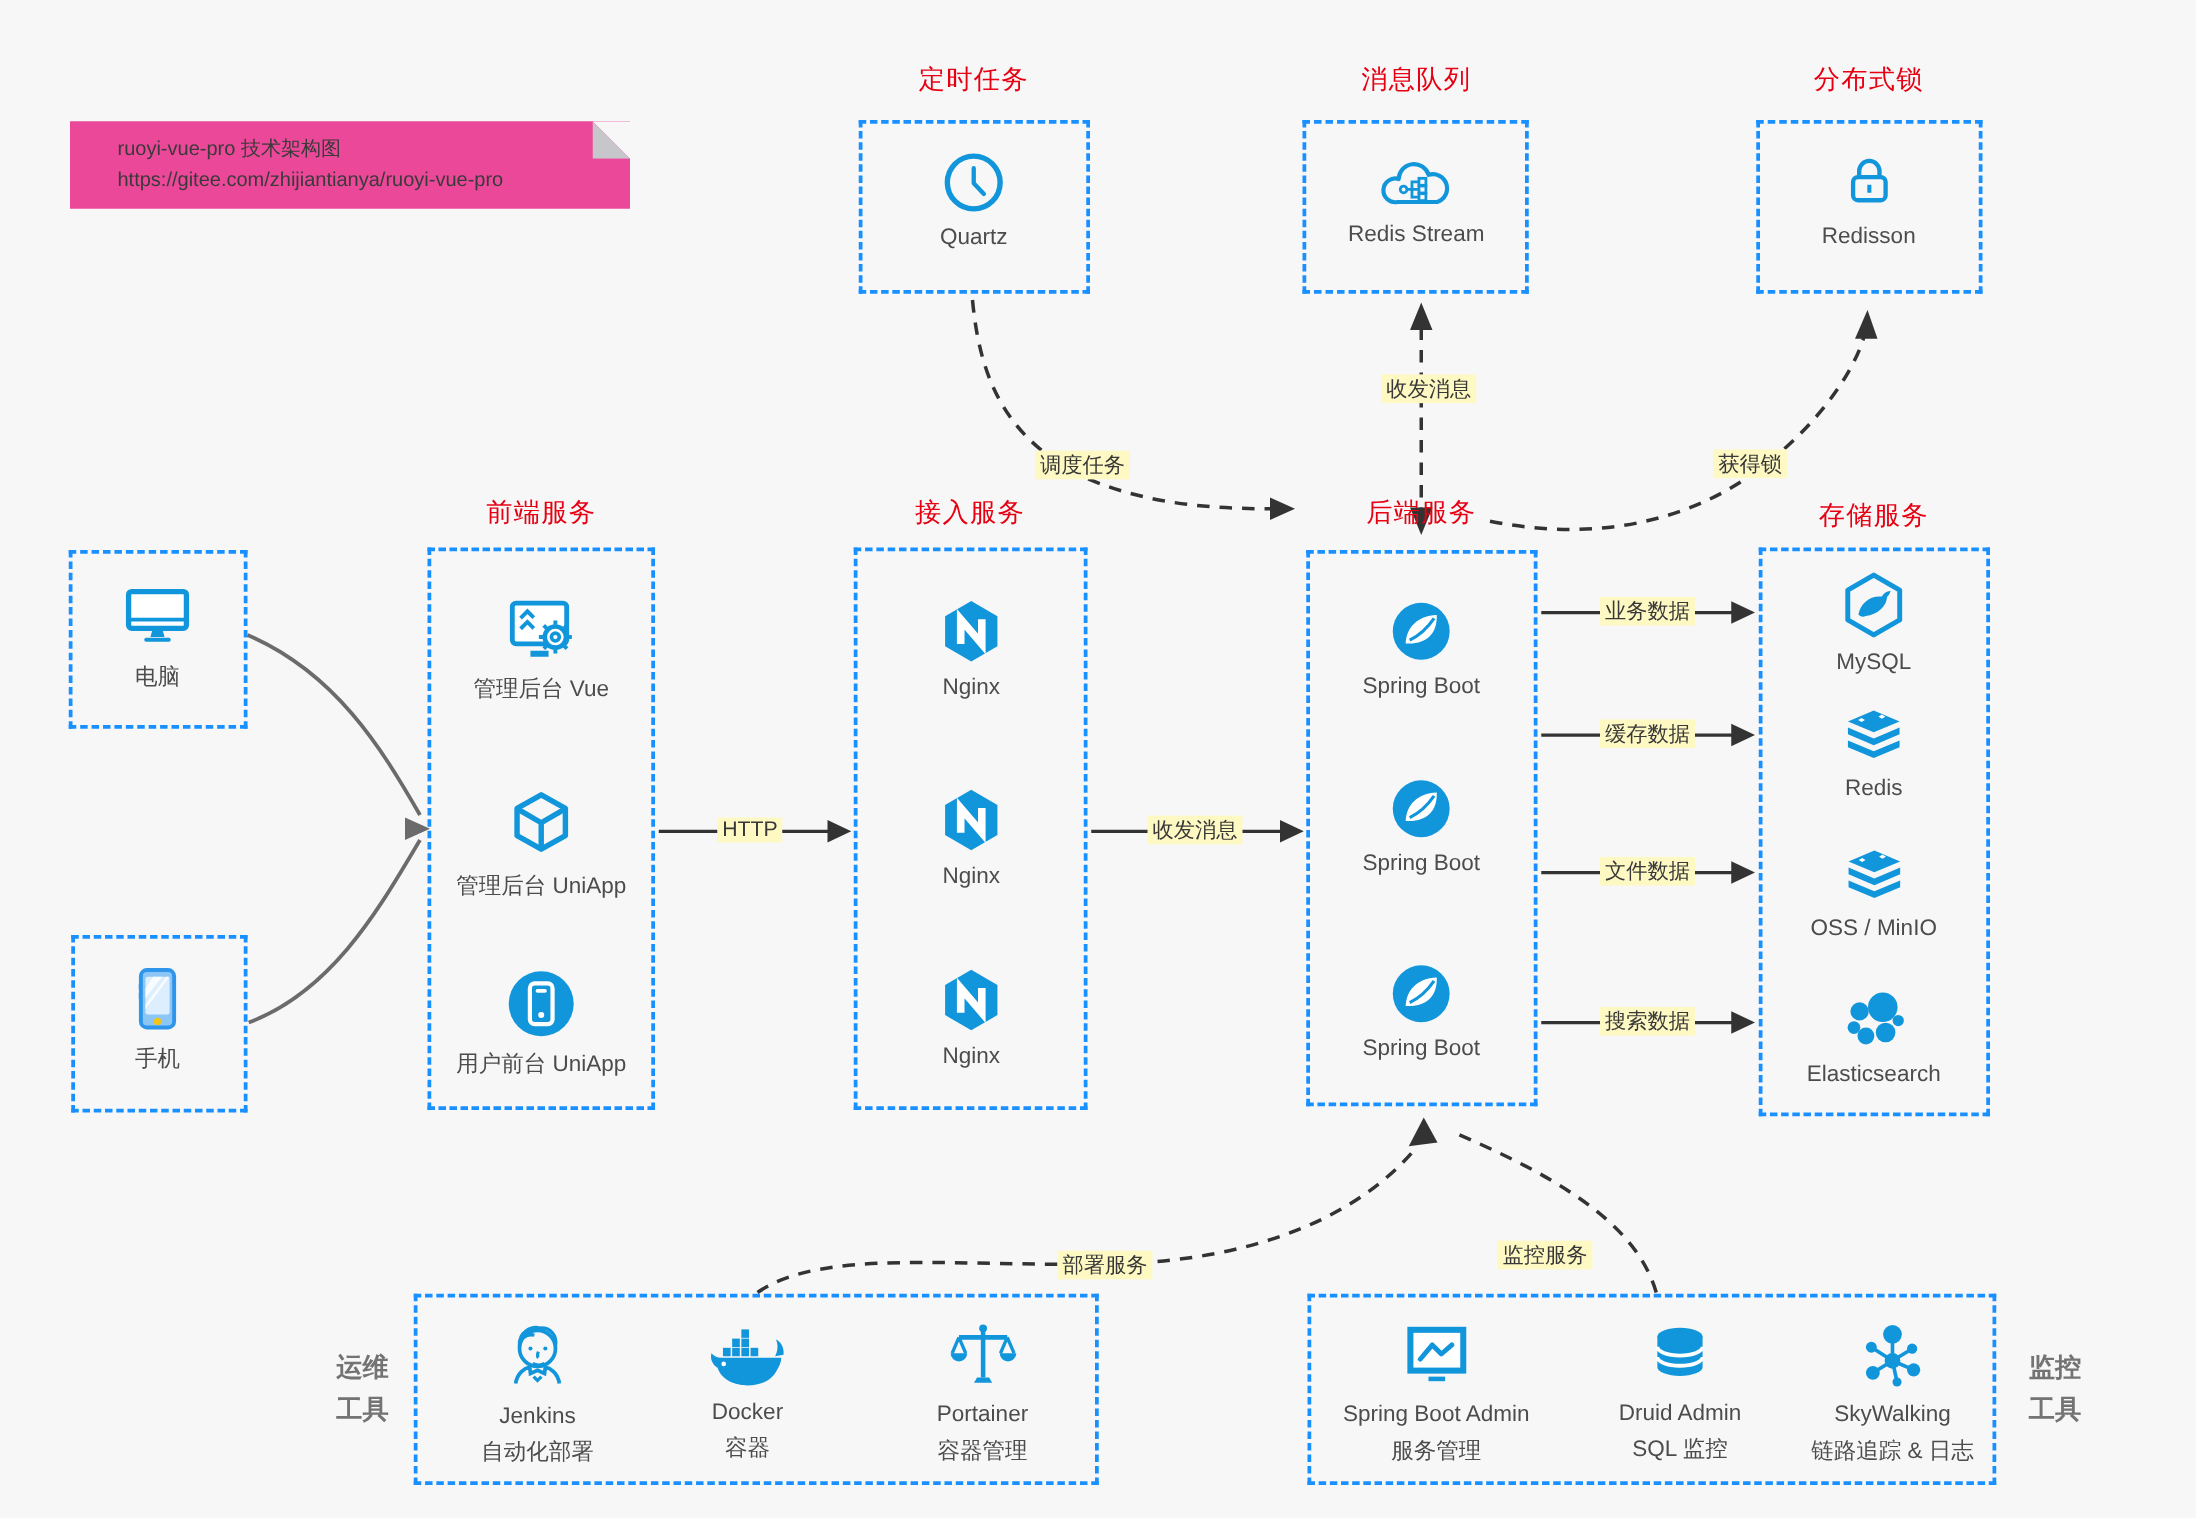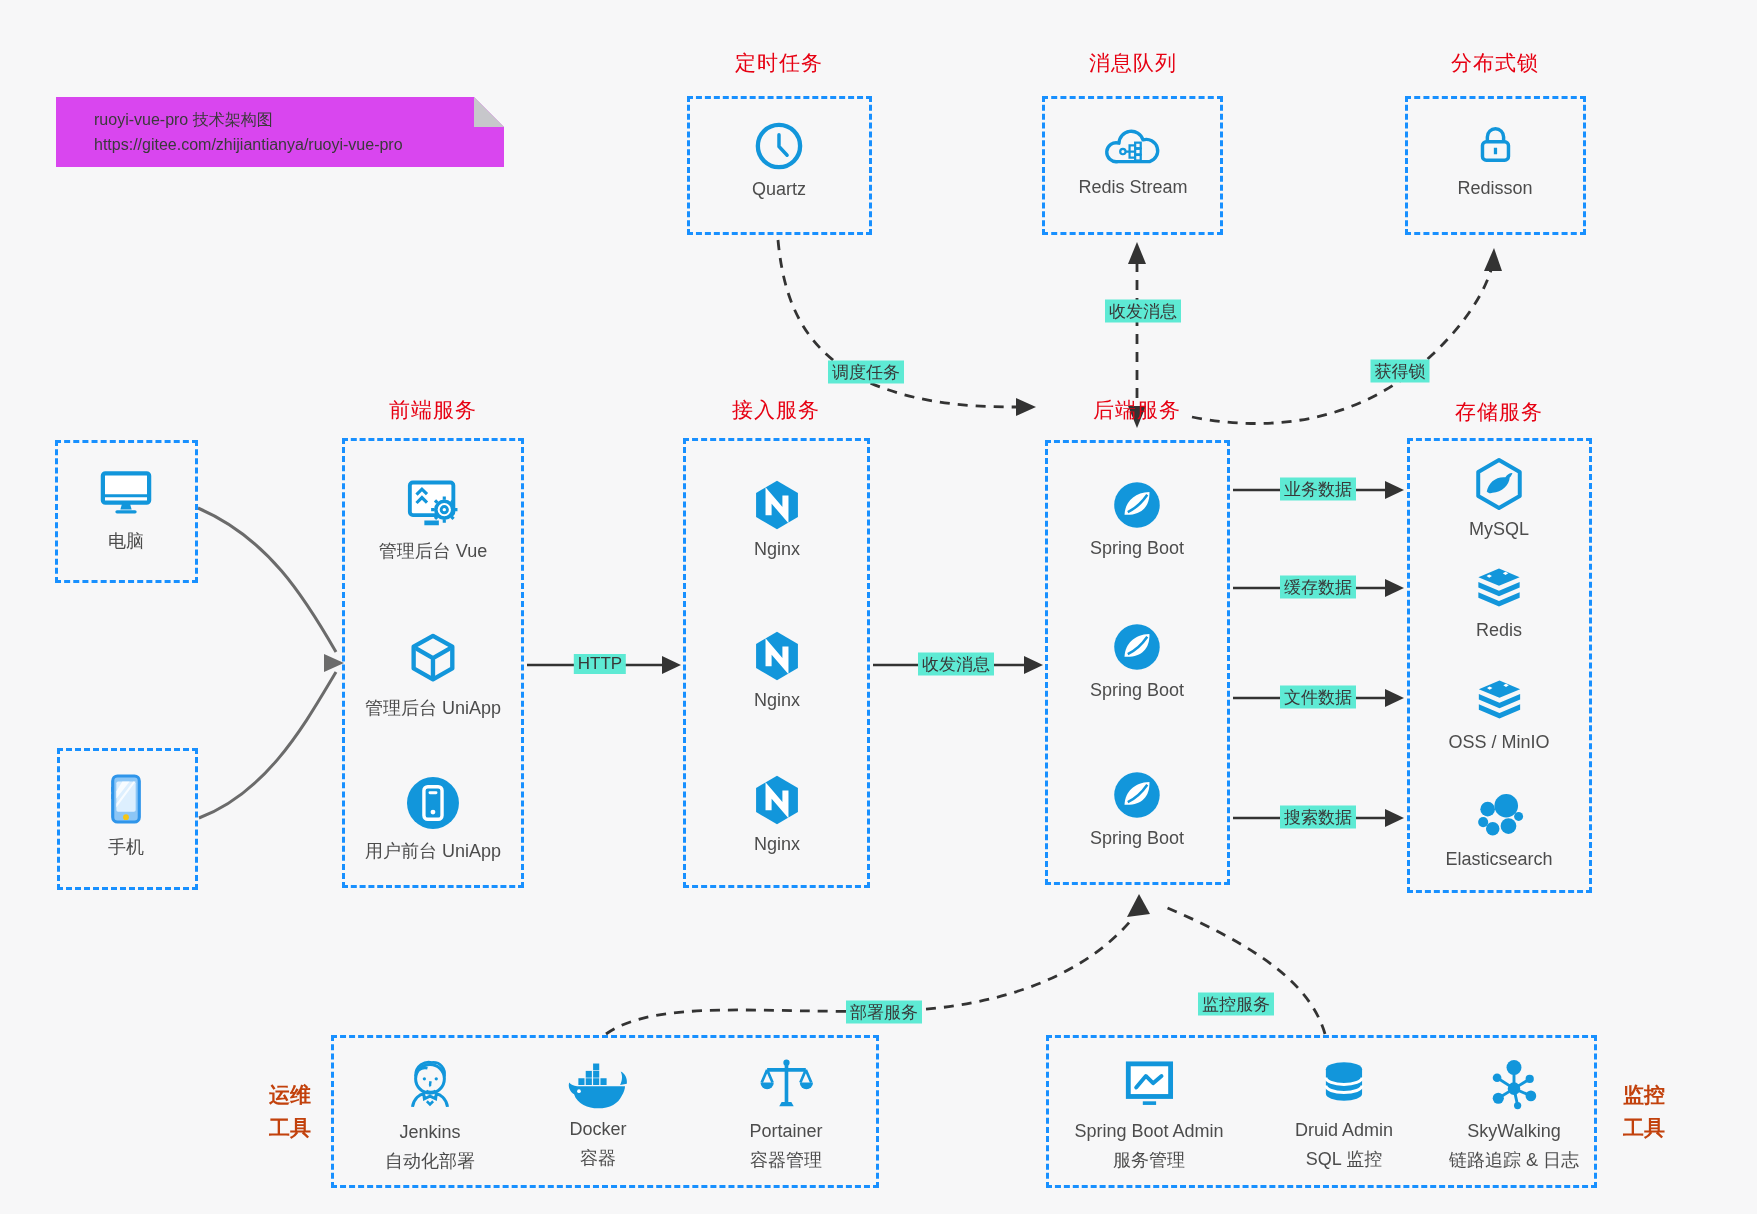--- a/index.html
+++ b/index.html
@@ -3,23 +3,23 @@
 <meta charset="utf-8">
 <style>
   html,body{margin:0;padding:0;background:#f7f7f8;font-family:"Liberation Sans","DejaVu Sans",sans-serif;}
   .canvas{position:relative;width:1757px;height:1214px;background:#f7f7f8;overflow:hidden;}
   .wires{position:absolute;left:0;top:0;z-index:1;}
   .dbox{position:absolute;border:3px dashed #1890ff;z-index:2;background:transparent;}
   .gtitle{position:absolute;transform:translate(-50%,-50%);font-size:21px;font-weight:normal;color:#e60012;white-space:nowrap;z-index:2;letter-spacing:1px;}
   .node{position:absolute;transform:translateX(-50%);display:flex;flex-direction:column;align-items:center;gap:7px;z-index:2;}
   .nlabel{font-size:18px;color:#4c4c4c;white-space:nowrap;text-align:center;}
   .sublabel{font-size:18px;color:#4c4c4c;white-space:nowrap;text-align:right;margin-top:-1px;}
-  .elabel{position:absolute;transform:translate(-50%,-50%);font-size:17px;color:#383838;background:#5eead4;padding:0 4px;white-space:nowrap;z-index:3;}
-  .sidelabel{position:absolute;transform:translateX(-50%);font-size:21px;font-weight:bold;color:#c2410c;line-height:33px;text-align:center;white-space:nowrap;z-index:2;}
-  .note{position:absolute;left:56px;top:97px;width:448px;height:70px;background:#d946ef;z-index:2;}
+  .elabel{position:absolute;transform:translate(-50%,-50%);font-size:17px;color:#383838;background:#fef9c3;padding:0 4px;white-space:nowrap;z-index:3;}
+  .sidelabel{position:absolute;transform:translateX(-50%);font-size:21px;font-weight:bold;color:#737373;line-height:33px;text-align:center;white-space:nowrap;z-index:2;}
+  .note{position:absolute;left:56px;top:97px;width:448px;height:70px;background:#ec4899;z-index:2;}
   .note-text{position:absolute;left:38px;top:10px;font-size:16px;color:#3a3a3a;line-height:25px;white-space:nowrap;}
   .note-fold{position:absolute;right:0;top:0;width:30px;height:30px;}
   .icon{display:block;}
 </style>
 </head>
 <body>
 
 <div class="canvas">
 
   <svg class="wires" width="1757" height="1214" viewBox="0 0 1757 1214">

